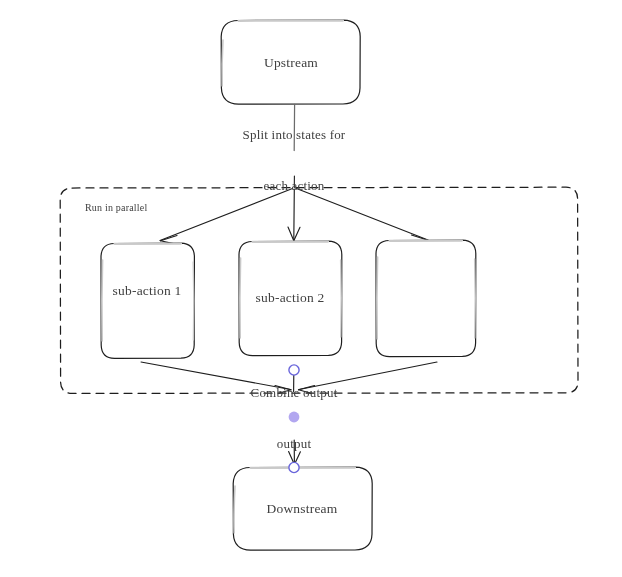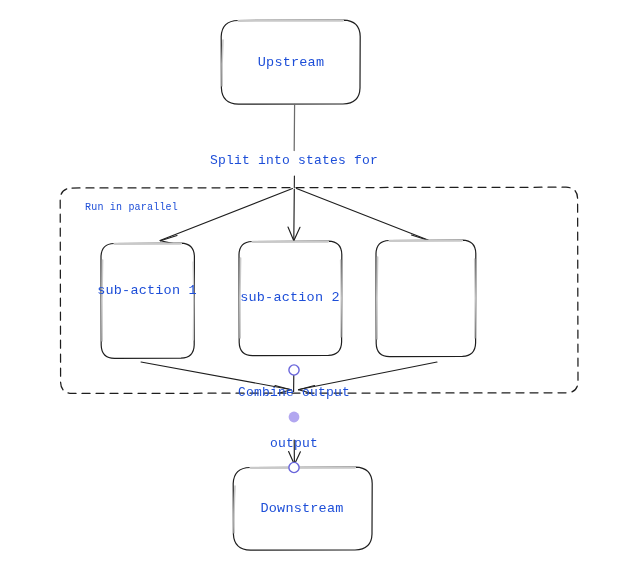--- a/index.html
+++ b/index.html
@@ -23,22 +23,22 @@
     position: absolute;
     top: 0;
     left: 0;
     width: 622px;
     height: 577px;
   }
   .node-label,
   .edge-label,
   .group-label {
     position: absolute;
-    color: #1d4ed8;
-    font-family: Liberation Mono, monospace;
+    color: #404040;
+    font-family: Liberation Serif, serif;
     font-size: 13px;
     line-height: 17px;
     letter-spacing: 0.2px;
     white-space: pre;
     text-align: center;
     pointer-events: none;
   }
   .node-label {
     font-size: 13.5px;
   }
@@ -157,20 +157,21 @@
     </g>
 
     <circle cx="294" cy="467.5" r="5.1" fill="#ffffff" stroke="#6965db" stroke-width="1.4"></circle>
 
   </svg>
 
   <div class="node-label centered" style="left:291px; top:62px;">Upstream</div>
 
   <div class="edge-label centered" style="left:294px; top:160px; width:220px;">
     <div>Split into states for</div>
+    <div>each action</div>
   </div>
 
   <div class="group-label" style="left:85px; top:199px;">Run in parallel</div>
 
   <div class="node-label centered" style="left:147px; top:290px;">sub-action 1</div>
 
   <div class="node-label centered" style="left:290px; top:297px;">sub-action 2</div>
 
 
   <div class="edge-label centered" style="left:294px; top:418px; width:220px;">

